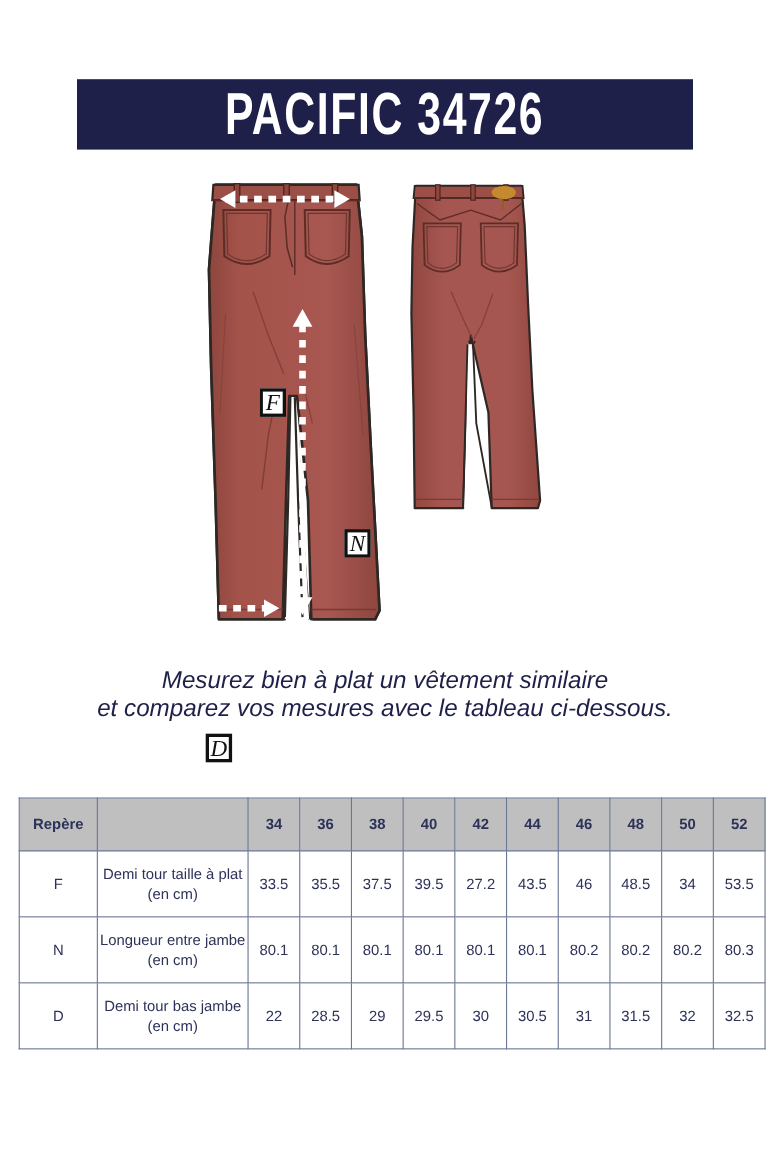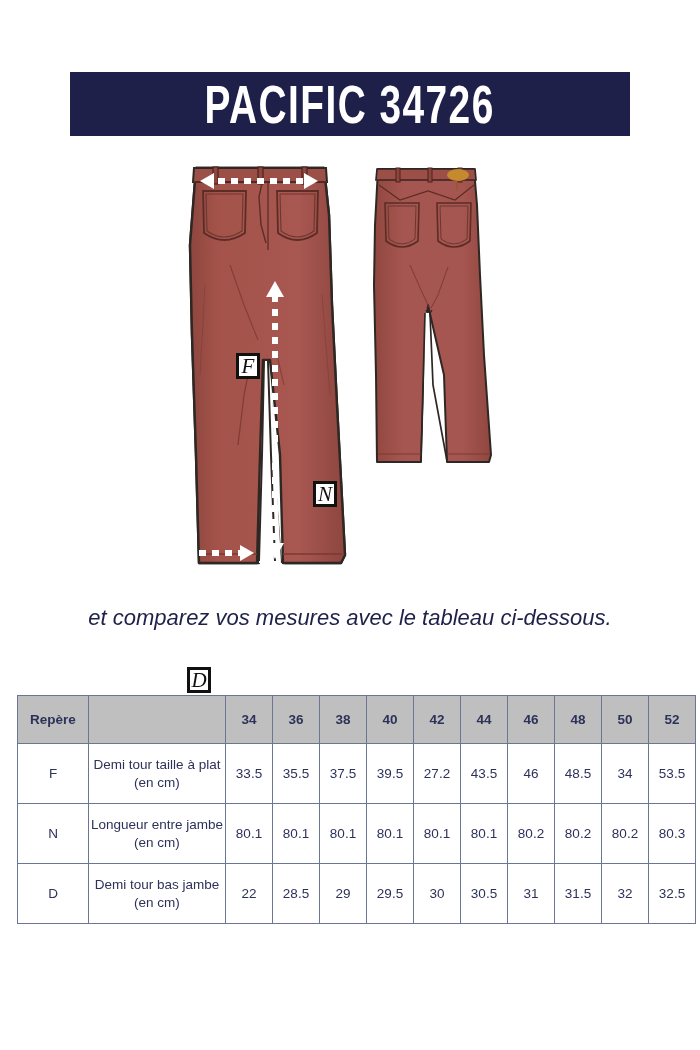--- a/index.html
+++ b/index.html
@@ -81,21 +81,21 @@
     font-style: italic;
     font-size: 22px;
     line-height: 26px;
   }
   .instructions div { white-space: nowrap; }
 
   
   .size-table-wrap {
     position: absolute;
     left: 17px;
-    top: 695px;
+    top: 725px;
     width: 666px;
   }
   table.size-table {
     border-collapse: collapse;
     width: 666px;
     table-layout: fixed;
   }
   table.size-table th,
   table.size-table td {
     border: 1px solid #6b7594;
@@ -246,20 +246,21 @@
       <polygon points="254,398 240,390 240,406" fill="#ffffff"></polygon>
     </g>
   </svg>
 
   <div class="marker-box" id="marker-f">F</div>
   <div class="marker-box" id="marker-n">N</div>
   <div class="marker-box" id="marker-d">D</div>
 </div>
 
 <div class="instructions">
+  <div>Mesurez bien à plat un vêtement similaire</div>
   <div>et comparez vos mesures avec le tableau ci-dessous.</div>
 </div>
 
 <div class="size-table-wrap">
   <table class="size-table">
     <thead>
       <tr>
         <th class="col-repere">Repère</th>
         <th class="col-desc"></th>
         <th class="col-size">34</th>

